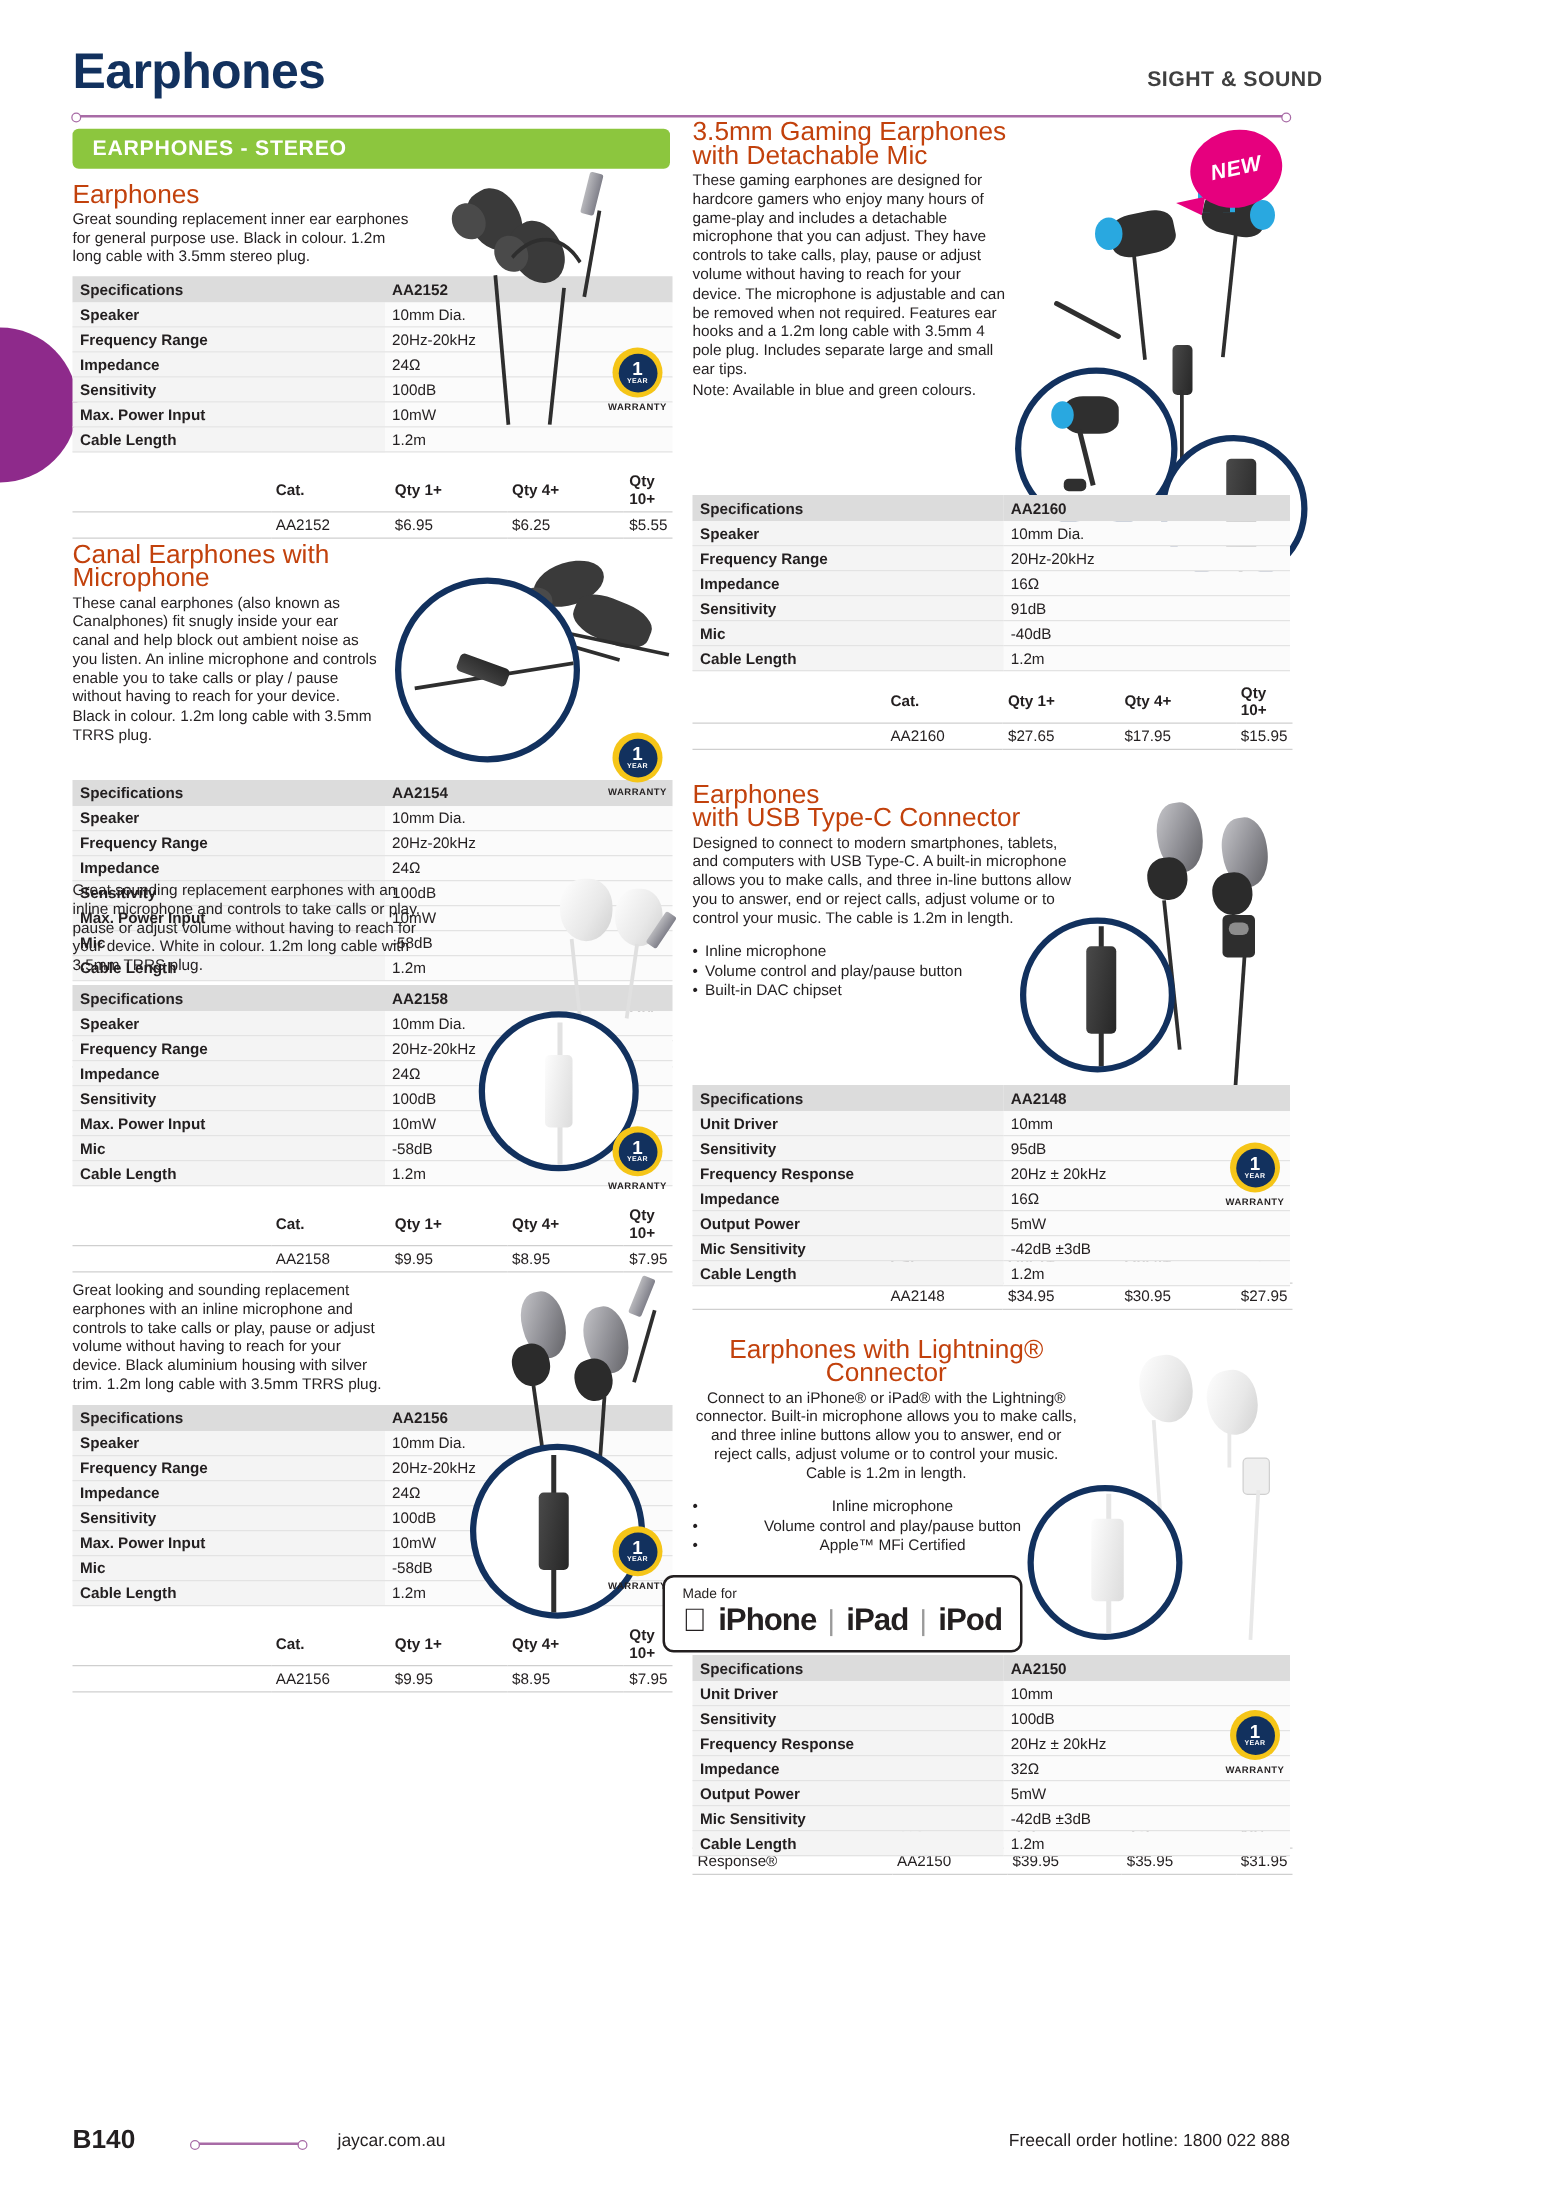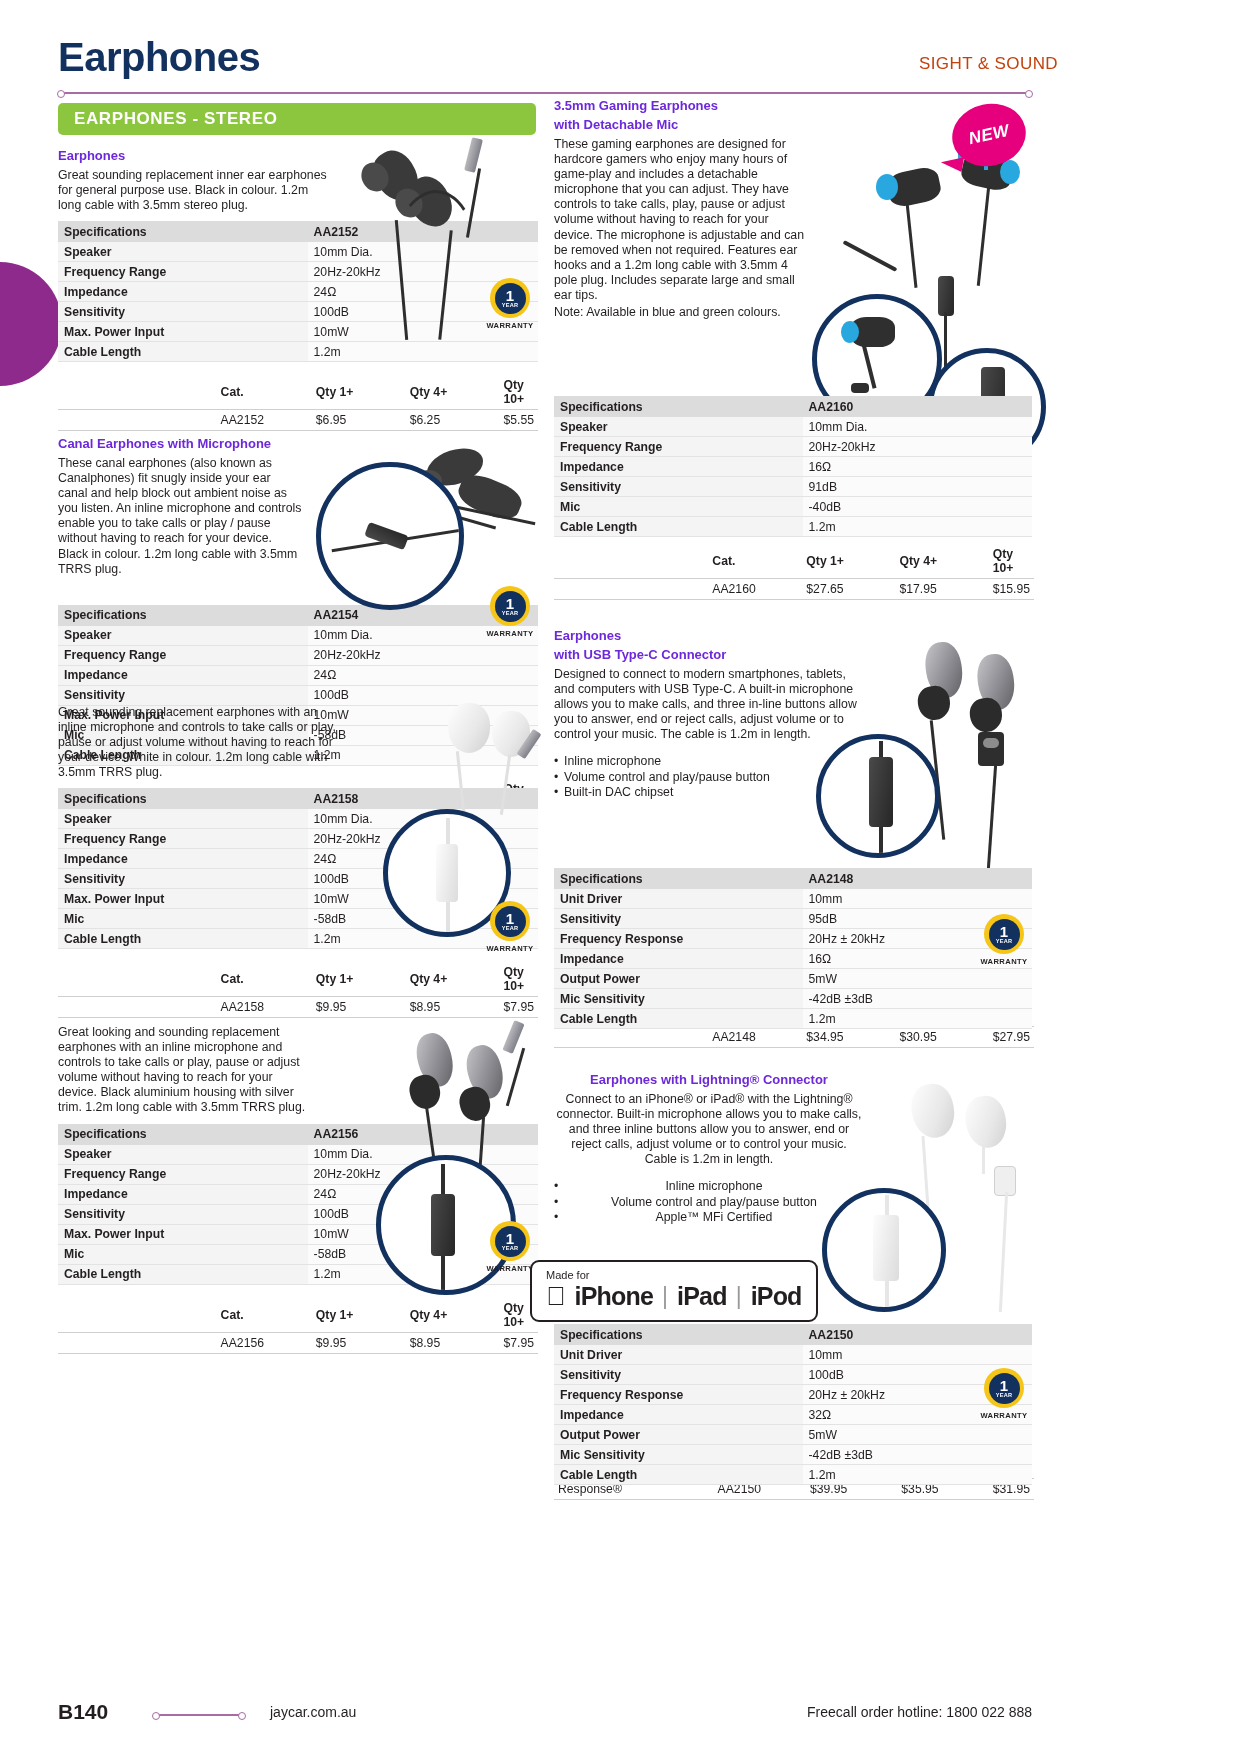--- a/index.html
+++ b/index.html
@@ -13,21 +13,21 @@
   .page { position: relative; width: 1250px; height: 1762px; }
 
   
   .hdr { position: absolute; left: 58px; top: 34px; width: 1000px; height: 60px; }
   .hdr-title {
     font-size: 40px; font-weight: bold; color: #12315e;
     letter-spacing: -0.5px; line-height: 46px;
   }
   .hdr-cat {
     position: absolute; right: 0; top: 20px;
-    font-size: 17px; font-weight: normal; color: #c2410c;
+    font-size: 17px; font-weight: bold; color: #404040;
     letter-spacing: 0.4px;
   }
   .hdr-rule {
     position: absolute; left: 58px; top: 92px; width: 974px; height: 2px;
     background: #a86ba6;
   }
   .hdr-rule::before, .hdr-rule::after {
     content: ""; position: absolute; top: -2px; width: 6px; height: 6px;
     border: 1.5px solid #a86ba6; border-radius: 50%; background: #fff;
   }
@@ -48,21 +48,21 @@
     color: #ffffff; font-size: 17px; font-weight: bold;
     letter-spacing: 0.6px; line-height: 32px; padding-left: 16px;
   }
 
   
   .col-l { position: absolute; left: 58px; top: 146px; width: 480px; }
   .col-r { position: absolute; left: 554px; top: 96px; width: 480px; }
 
   .prod { position: relative; margin-bottom: 6px; }
   .ptitle {
-    font-size: 13px; font-weight: bold; color: #6d28d9;
+    font-size: 21px; font-weight: normal; color: #c2410c;
     line-height: 19px; margin-bottom: 3px;
   }
   .pdesc {
     font-size: 12.3px; line-height: 15.1px; color: #231f20;
   }
   ul.bullets { list-style: none; font-size: 12.3px; line-height: 15.4px; margin-top: 12px; }
   ul.bullets li { padding-left: 10px; position: relative; }
   ul.bullets li::before { content: "\2022"; position: absolute; left: 0; }
 
   

